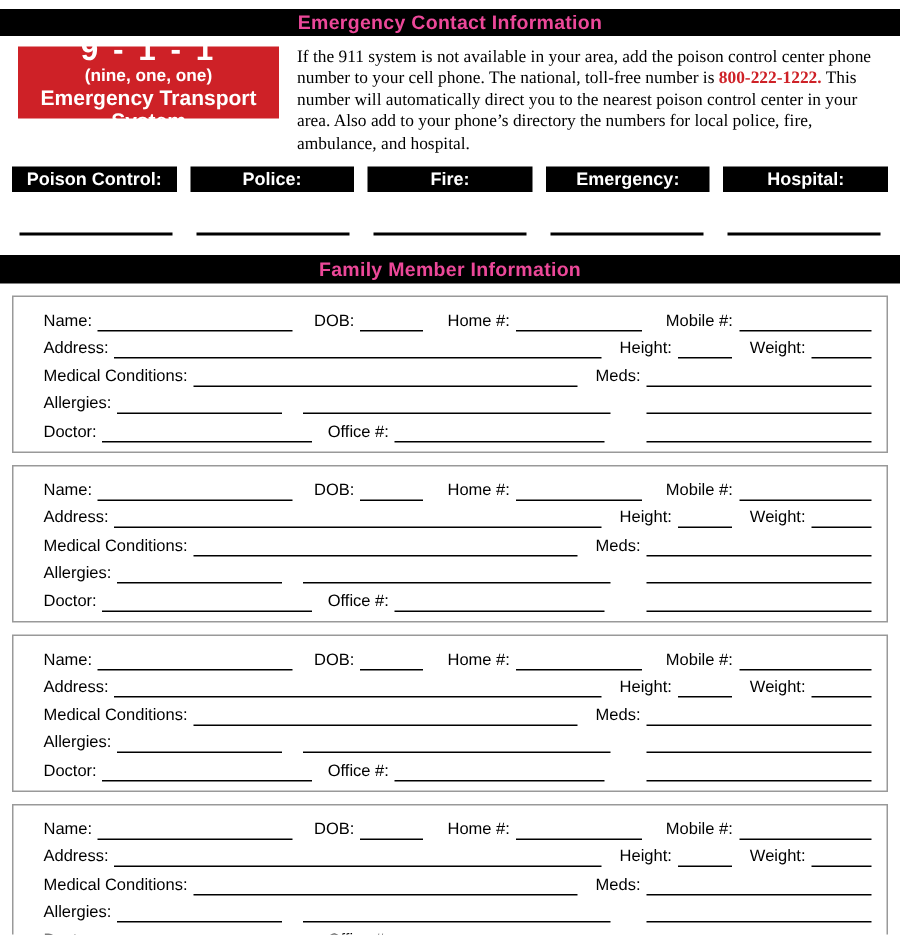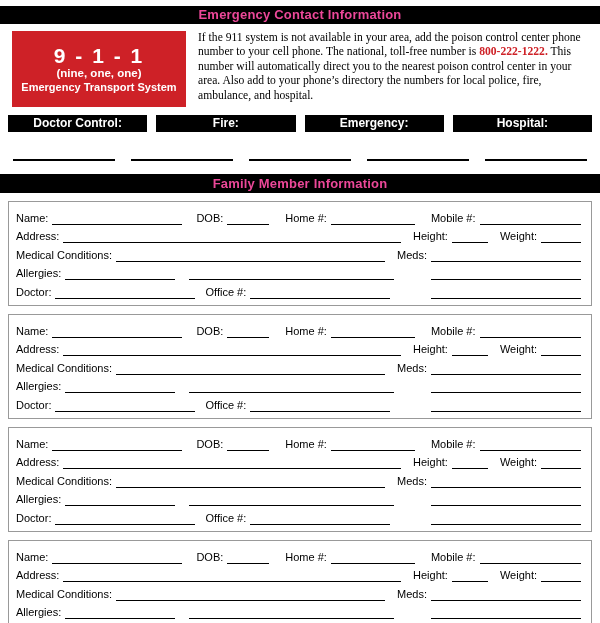--- a/index.html
+++ b/index.html
@@ -19,46 +19,46 @@
     text-align: center;
     height: 18px; line-height: 18px;
     letter-spacing: .2px;
   }
   .bar-top { margin-top: 6px; }
   .bar-family { margin-top: 13px; height: 19px; line-height: 19px; }
 
   
   .intro-section { display: flex; gap: 12px; padding: 7px 10px 0 12px; }
   .red-box {
-    width: 174px; min-width: 174px; height: 76px;
+    width: 174px; min-width: 174px; height: 48px;
     background: #CE2127; color: #fff;
     text-align: center;
     display: flex; flex-direction: column; justify-content: center;
   }
   .nine11 { font-size: 21px; font-weight: 700; letter-spacing: 2px; line-height: 23px; }
   .phonetic { font-size: 11.5px; font-weight: 700; line-height: 13px; }
-  .system { font-size: 11px; font-weight: 700; line-height: 15px; }
+  .system { font-size: 14px; font-weight: 700; line-height: 15px; }
   .intro-text { font-size: 11.6px; line-height: 14.4px; font-family: Liberation Serif, serif; }
   .phone { color: #CE2127; font-weight: 700; }
 
   
   .contact-row { display: flex; gap: 9px; margin: 8px 8px 0; }
   .contact-box {
     flex: 1; background: #000; color: #fff;
     font-weight: 700; font-size: 12px; text-align: center;
     height: 17px; line-height: 17px;
   }
   .line-row { display: flex; gap: 16px; margin: 27px 13px 0; }
   .blank-line { flex: 1; border-bottom: 2px solid #000; height: 2px; }
 
   
   .member-block {
     margin: 8px 8px 0;
     border: 1px solid #999;
-    padding: 4px 10px 6px 7px;
+    padding: 4px 10px 6px 20px;
   }
   .frow {
     display: flex; align-items: flex-end;
     height: 18.6px; font-size: 11px; white-space: nowrap;
   }
   .lbl { padding-bottom: 1px; }
   .fl { border-bottom: 1px solid #000; height: 12px; margin-left: 4px; }
   .w-name   { width: 130px; }
   .w-dob    { width: 42px; }
   .w-home   { width: 84px; }
@@ -89,21 +89,22 @@
   <div class="intro-section">
     <div class="red-box">
       <div class="nine11">9 - 1 - 1</div>
       <div class="phonetic">(nine, one, one)</div>
       <div class="system">Emergency Transport System</div>
     </div>
     <p class="intro-text"><span>If the 911 system is not available in your area, add the poison control center phone number to your cell phone. The national, toll-free number is </span><span class="phone">800-222-1222.</span><span> This number will automatically direct you to the nearest poison control center in your area. Also add to your phone’s directory the numbers for local police, fire, ambulance, and hospital.</span></p>
   </div>
 
   <div class="contact-row">
-    <div class="contact-box">Doctor Control:</div>
+    <div class="contact-box">Poison Control:</div>
+    <div class="contact-box">Police:</div>
     <div class="contact-box">Fire:</div>
     <div class="contact-box">Emergency:</div>
     <div class="contact-box">Hospital:</div>
   </div>
 
   <div class="line-row">
     <span class="blank-line"></span>
     <span class="blank-line"></span>
     <span class="blank-line"></span>
     <span class="blank-line"></span>

